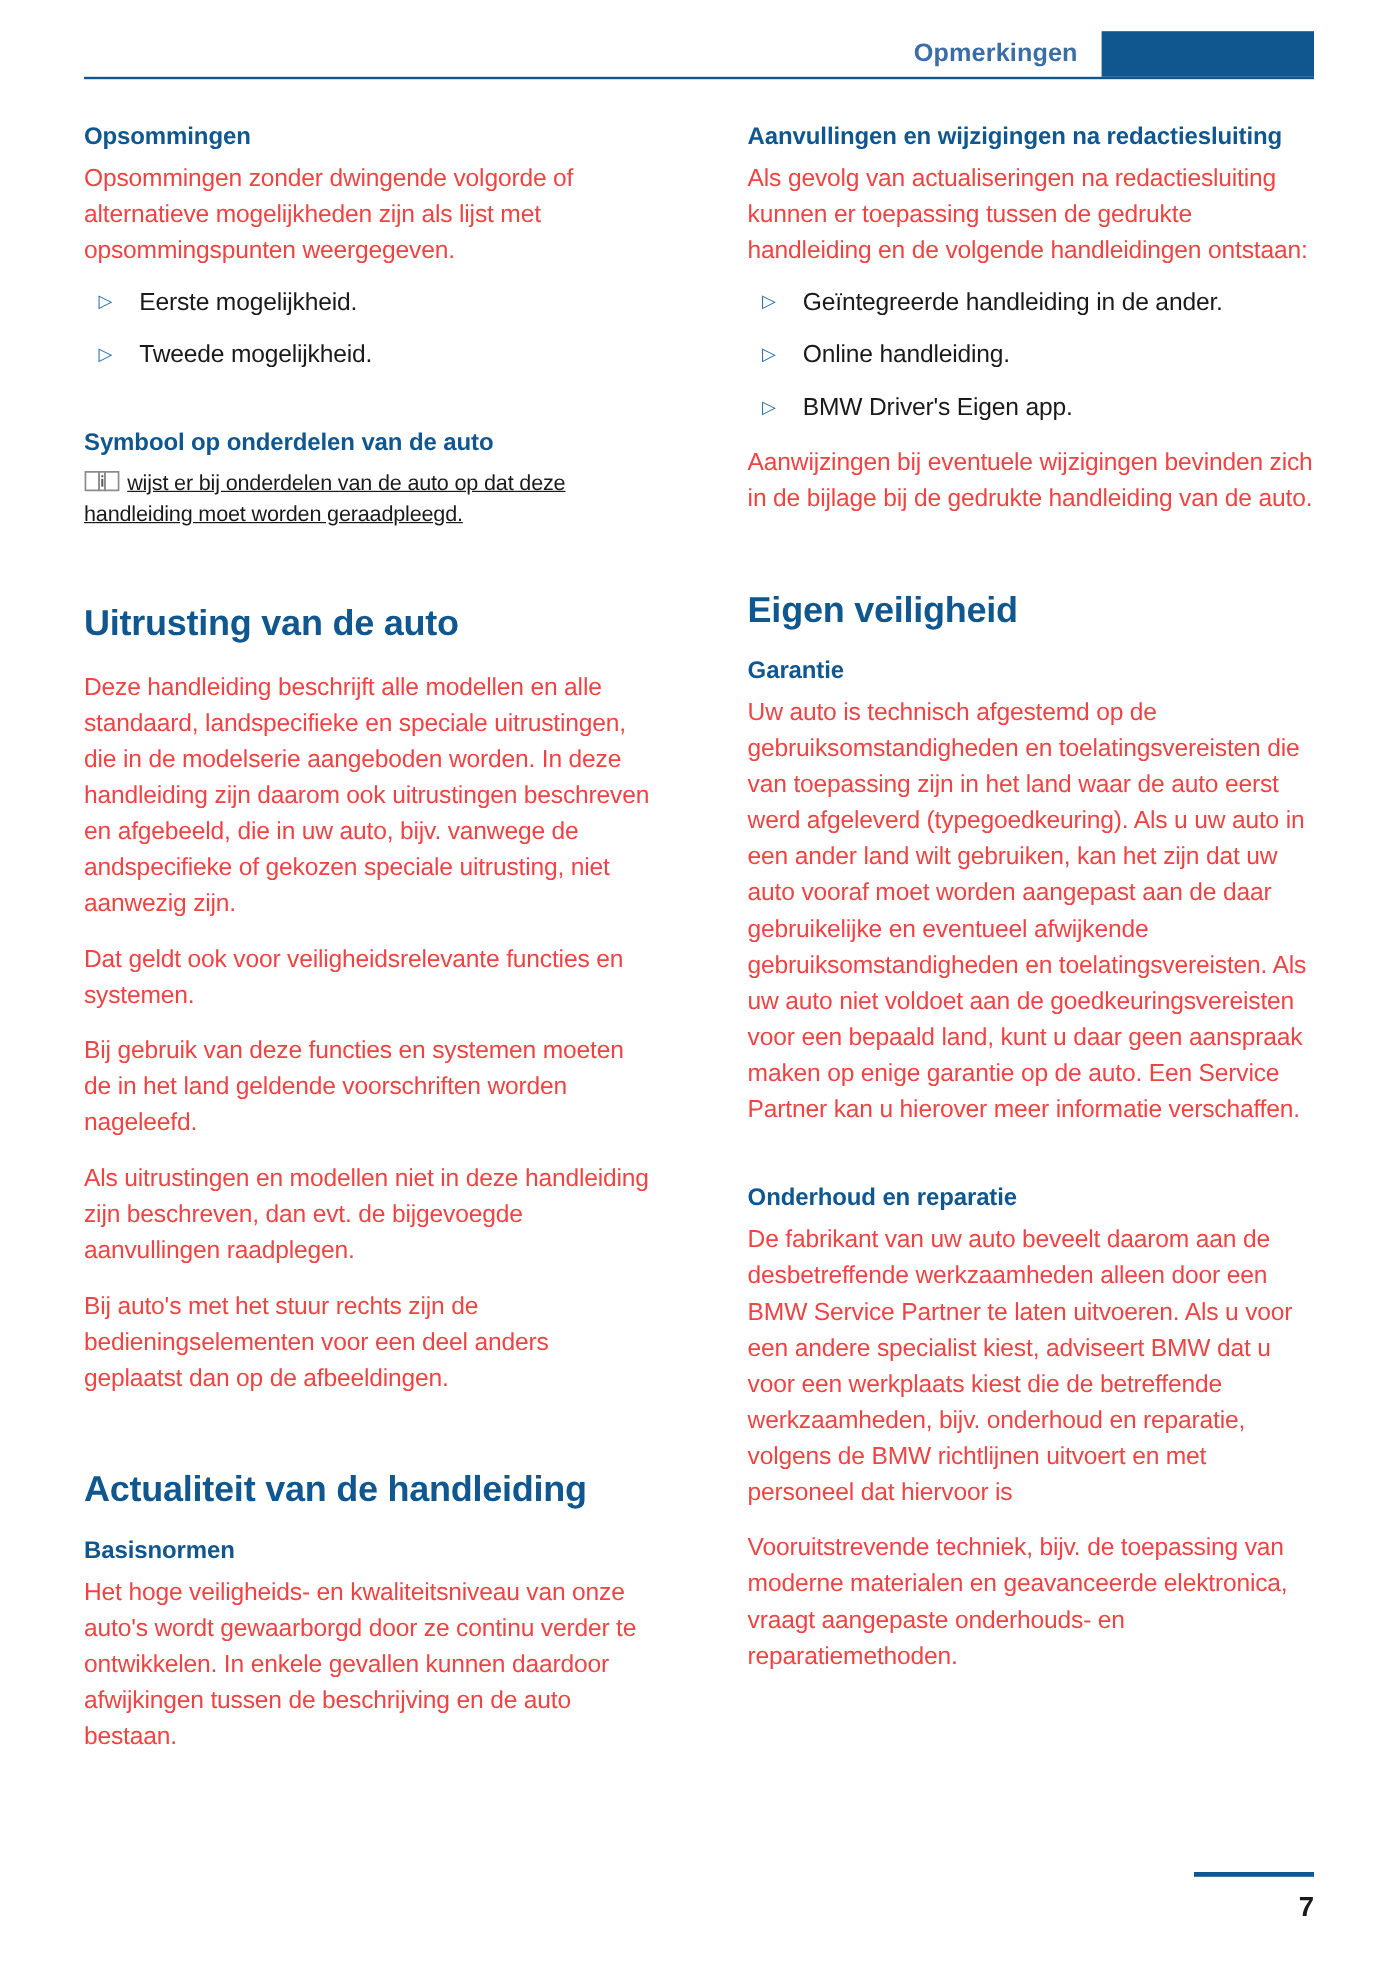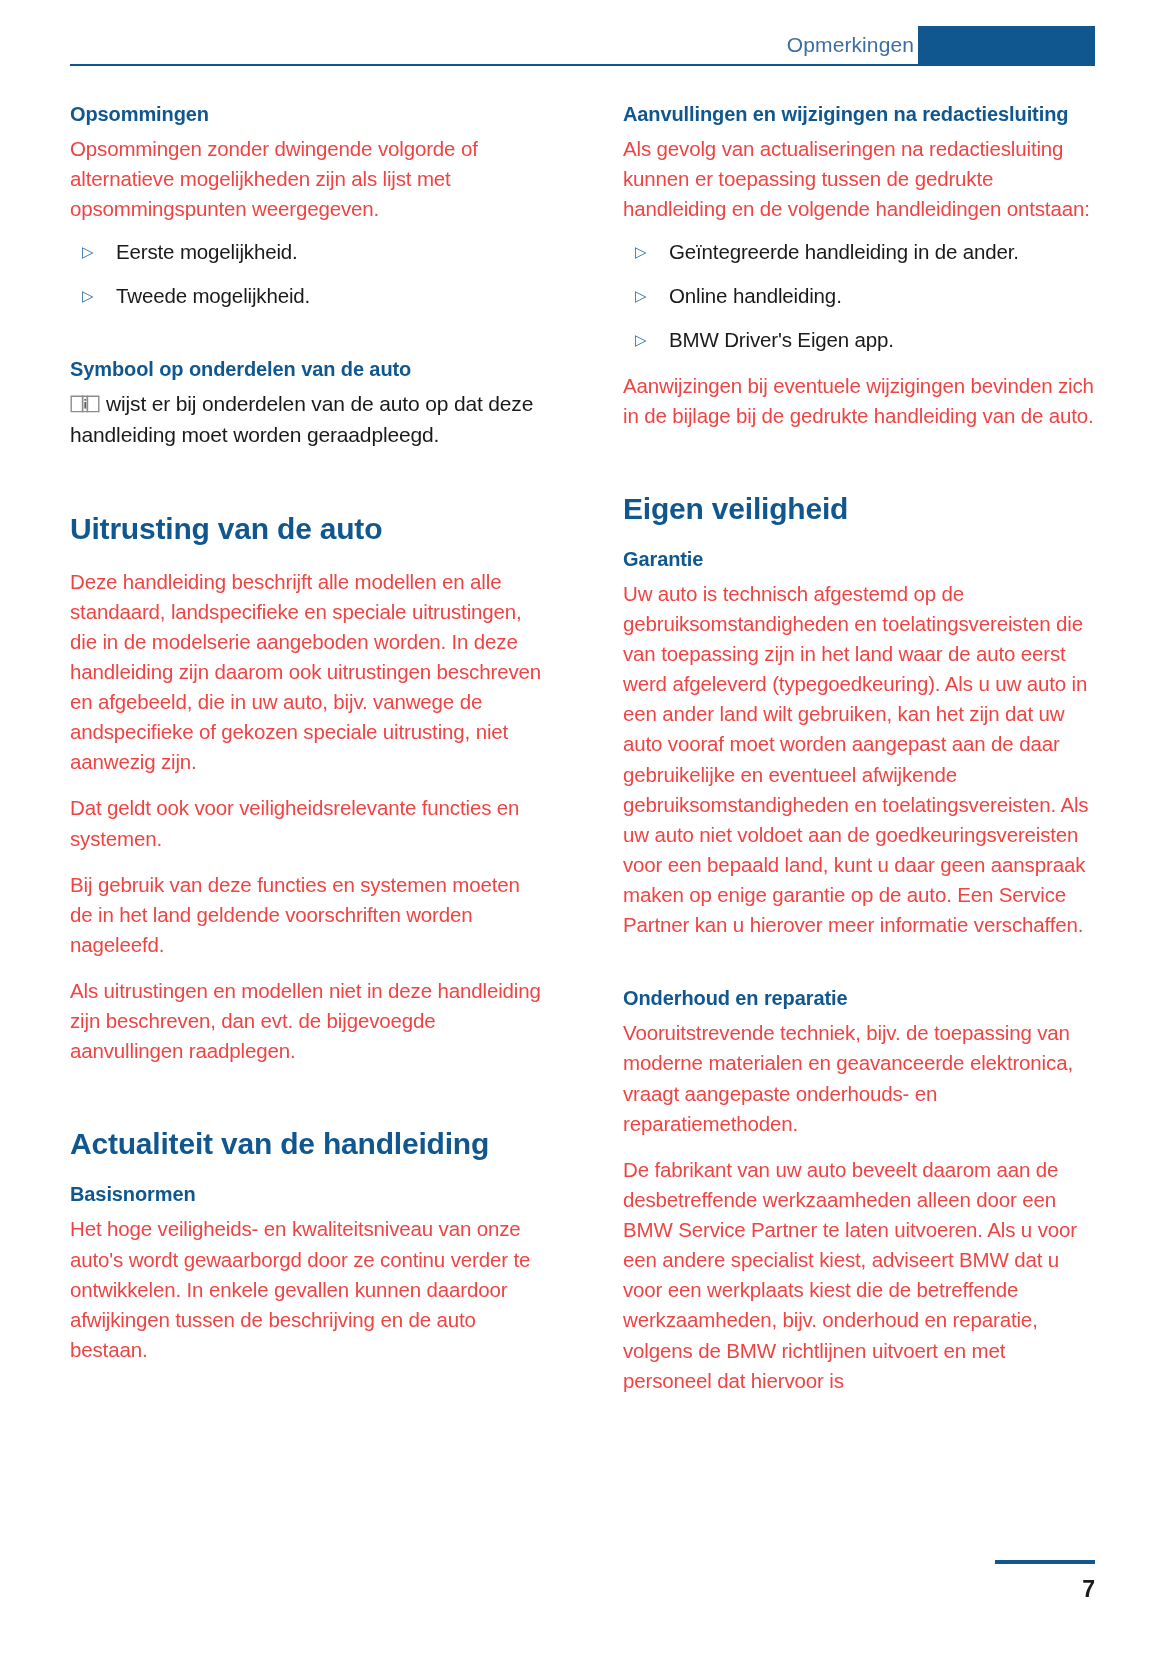--- a/index.html
+++ b/index.html
@@ -31,24 +31,24 @@
   }
   .header-row {
     display: flex;
     align-items: flex-start;
     justify-content: flex-end;
     height: 38px;
   }
   .header-title {
     color: #3b6ea5;
     font-size: 21px;
-    font-weight: normal;
+    font-weight: bold;
     letter-spacing: 0.1px;
     line-height: 38px;
-    padding-right: 4px;
+    padding-right: 20px;
   }
   .header-block {
     width: 177px;
     height: 38px;
     background: #11578f;
   }
   .header-rule {
     position: absolute;
     left: 0;
     right: 0;
@@ -120,24 +120,25 @@
     flex: 0 0 46px;
     color: #2a6fa8;
     font-size: 15px;
     line-height: 1.95;
     padding-left: 12px;
   }
   .bullet-text { flex: 1 1 auto; }
 
   
   .symbol-para {
-    font-size: 21px;
+    font-size: 18px;
     line-height: 1.47;
     margin: 0 0 16px 0;
     letter-spacing: -0.15px;
+    text-decoration: underline;
   }
   .book-icon {
     display: inline-block;
     vertical-align: -3px;
     width: 30px;
     height: 20px;
     margin-right: 6px;
   }
 
   
@@ -208,20 +209,21 @@
         </span><span>wijst er bij onderdelen van de auto op dat deze handleiding moet worden geraadpleegd.</span>
       </p>
 
       <div class="spacer-lg"></div>
 
       <h1 class="chapter">Uitrusting van de auto</h1>
       <p class="body">Deze handleiding beschrijft alle modellen en alle standaard, landspecifieke en speciale uitrustingen, die in de modelserie aangeboden worden. In deze handleiding zijn daarom ook uitrustingen beschreven en afgebeeld, die in uw auto, bijv. vanwege de andspecifieke of gekozen speciale uitrusting, niet aanwezig zijn.</p>
       <p class="body">Dat geldt ook voor veiligheidsrelevante functies en systemen.</p>
       <p class="body">Bij gebruik van deze functies en systemen moeten de in het land geldende voorschriften worden nageleefd.</p>
       <p class="body">Als uitrustingen en modellen niet in deze handleiding zijn beschreven, dan evt. de bijgevoegde aanvullingen raadplegen.</p>
+      <p class="body">Bij auto's met het stuur rechts zijn de bedieningselementen voor een deel anders geplaatst dan op de afbeeldingen.</p>
 
       <div class="spacer-lg"></div>
 
       <h1 class="chapter">Actualiteit van de handleiding</h1>
       <h2 class="section">Basisnormen</h2>
       <p class="body">Het hoge veiligheids- en kwaliteitsniveau van onze auto's wordt gewaarborgd door ze continu verder te ontwikkelen. In enkele gevallen kunnen daardoor afwijkingen tussen de beschrijving en de auto bestaan.</p>
 
     </div>
 
     <div class="column">
@@ -249,22 +251,22 @@
       <div class="spacer-lg"></div>
 
       <h1 class="chapter">Eigen veiligheid</h1>
 
       <h2 class="section">Garantie</h2>
       <p class="body">Uw auto is technisch afgestemd op de gebruiksomstandigheden en toelatingsvereisten die van toepassing zijn in het land waar de auto eerst werd afgeleverd (typegoedkeuring). Als u uw auto in een ander land wilt gebruiken, kan het zijn dat uw auto vooraf moet worden aangepast aan de daar gebruikelijke en eventueel afwijkende gebruiksomstandigheden en toelatingsvereisten. Als uw auto niet voldoet aan de goedkeuringsvereisten voor een bepaald land, kunt u daar geen aanspraak maken op enige garantie op de auto. Een Service Partner kan u hierover meer informatie verschaffen.</p>
 
       <div class="spacer-md"></div>
 
       <h2 class="section">Onderhoud en reparatie</h2>
+      <p class="body">De fabrikant van uw auto beveelt daarom aan de desbetreffende werkzaamheden alleen door een BMW Service Partner te laten uitvoeren. Als u voor een andere specialist kiest, adviseert BMW dat u voor een werkplaats kiest die de betreffende werkzaamheden, bijv. onderhoud en reparatie, volgens de BMW richtlijnen uitvoert en met personeel dat hiervoor is</p>
       <p class="body">Vooruitstrevende techniek, bijv. de toepassing van moderne materialen en geavanceerde elektronica, vraagt aangepaste onderhouds- en reparatiemethoden.</p>
-      <p class="body">De fabrikant van uw auto beveelt daarom aan de desbetreffende werkzaamheden alleen door een BMW Service Partner te laten uitvoeren. Als u voor een andere specialist kiest, adviseert BMW dat u voor een werkplaats kiest die de betreffende werkzaamheden, bijv. onderhoud en reparatie, volgens de BMW richtlijnen uitvoert en met personeel dat hiervoor is</p>
 
     </div>
   </div>
 
   <div class="page-footer">
     <div class="footer-rule"></div>
     <div class="page-number">7</div>
   </div>
 
 </div>

